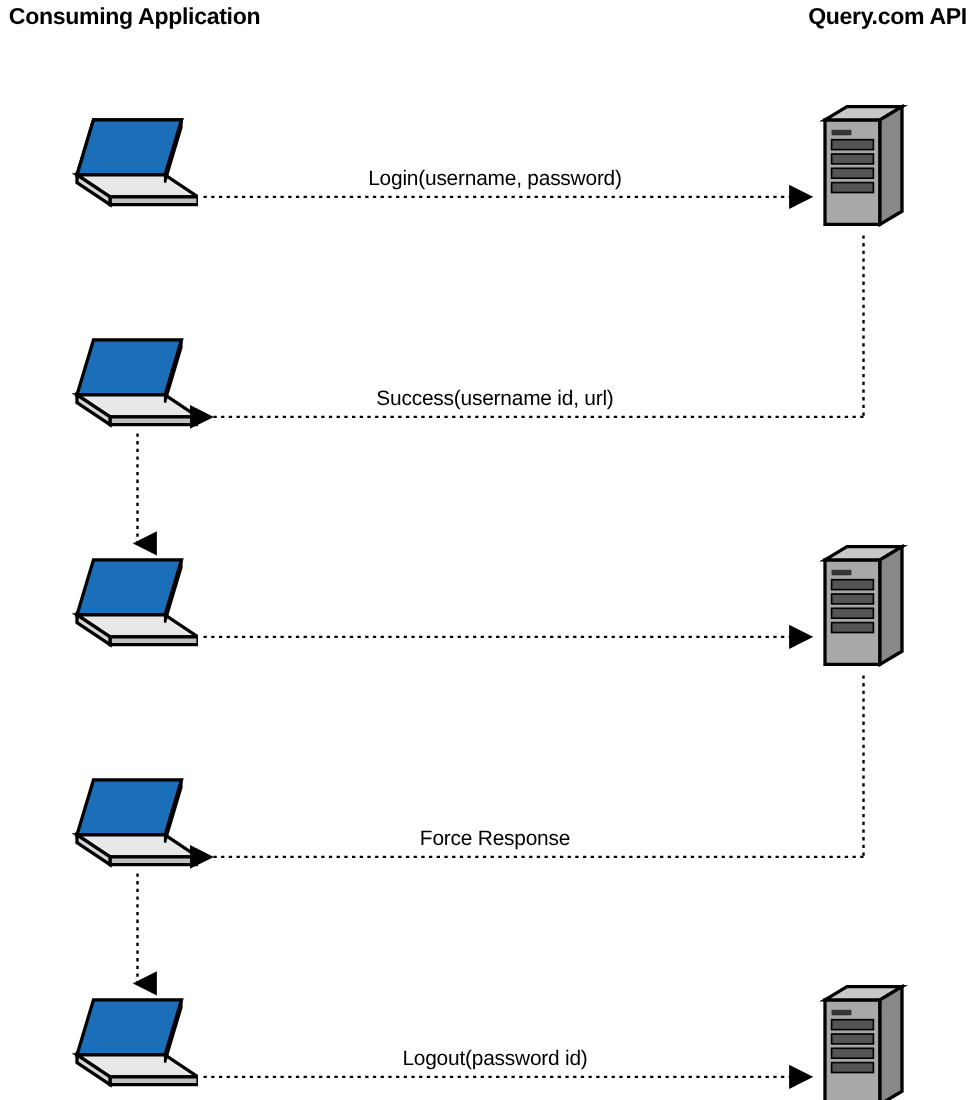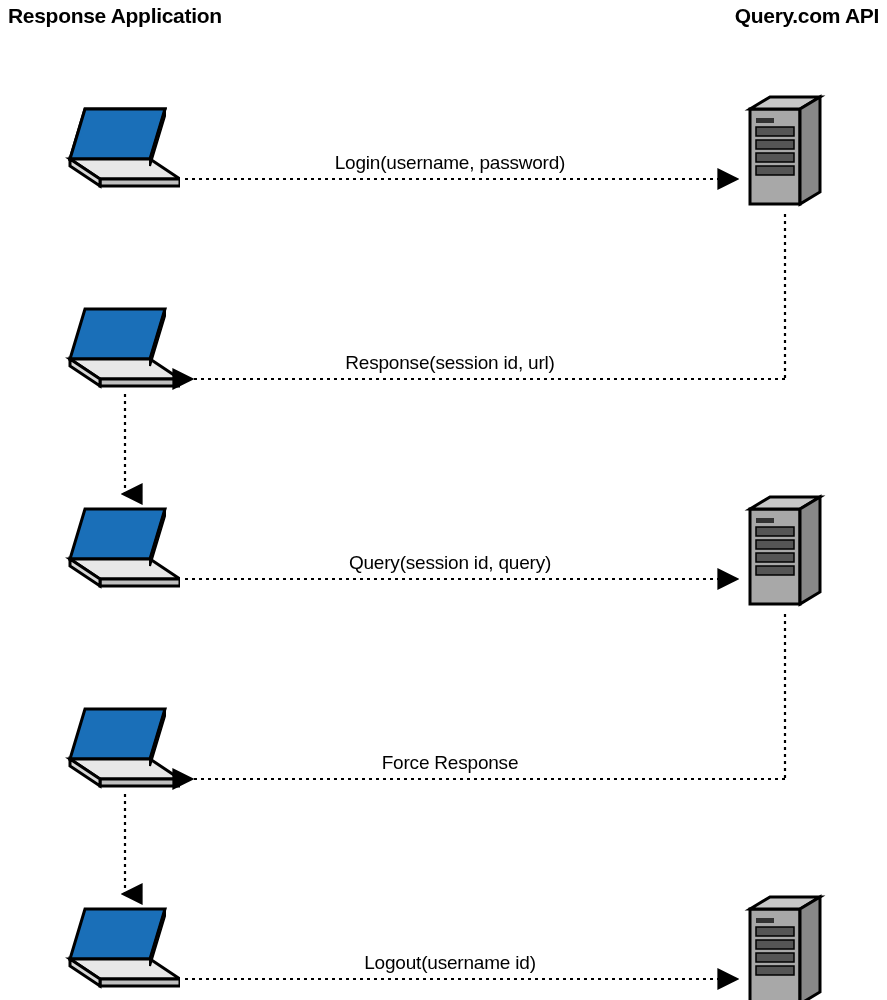--- a/index.html
+++ b/index.html
@@ -9,21 +9,21 @@
 .header-right { position: absolute; right: 8px; top: 4px; font-size: 21px; font-weight: 700; letter-spacing: -0.3px; }
 .diagram { position: absolute; top: 64px; left: 0; width: 887px; height: 950px; }
 .msg-label { position: absolute; font-size: 19px; letter-spacing: -0.2px; text-align: center; width: 400px; }
 svg.arrow { position: absolute; }
 .laptop, .server { position: absolute; }
 </style>
 </head>
 <body>
 
 <div class="header">
-  <div class="header-left">Response Application</div>
+  <div class="header-left">Consuming Application</div>
   <div class="header-right">Query.com API</div>
 </div>
 
 <div class="diagram">
 
   <div class="laptop" style="left:60px; top:40px;">
     <svg width="120" height="90" viewBox="0 0 120 90">
       <g transform="translate(10,0)">
         <polygon points="15,5 95,5 80,55 0,55" fill="#1a6fb8" stroke="#000" stroke-width="3"></polygon>
         <polygon points="15,5 95,5 95,12 80,62 0,62 0,55 80,55" fill="none"></polygon>
@@ -118,24 +118,23 @@
       <polygon points="60,15 80,3 80,98 60,110" fill="#888" stroke="#000" stroke-width="3"></polygon>
       <rect x="16" y="24" width="18" height="5" fill="#333"></rect>
       <rect x="16" y="33" width="38" height="9" fill="#555" stroke="#000" stroke-width="1.5"></rect>
       <rect x="16" y="46" width="38" height="9" fill="#555" stroke="#000" stroke-width="1.5"></rect>
       <rect x="16" y="59" width="38" height="9" fill="#555" stroke="#000" stroke-width="1.5"></rect>
       <rect x="16" y="72" width="38" height="9" fill="#555" stroke="#000" stroke-width="1.5"></rect>
     </svg>
   </div>
 
   <div class="msg-label" style="left:250px; top:88px;">Login(username, password)</div>
-  <div class="msg-label" style="left:250px; top:288px;">Response(session id, url)</div>
-  <div class="msg-label" style="left:250px; top:488px;">Query(session id, query)</div>
+  <div class="msg-label" style="left:250px; top:288px;">Success(username id, url)</div>
   <div class="msg-label" style="left:250px; top:688px;">Force Response</div>
-  <div class="msg-label" style="left:250px; top:888px;">Logout(username id)</div>
+  <div class="msg-label" style="left:250px; top:888px;">Logout(password id)</div>
 
   <svg class="arrow" width="887" height="950" style="left:0; top:0;">
     <defs>
       <marker id="arrowR" markerWidth="10" markerHeight="10" refX="8" refY="5" orient="auto">
         <path d="M0,0 L10,5 L0,10 z" fill="#000"></path>
       </marker>
       <marker id="arrowL" markerWidth="10" markerHeight="10" refX="2" refY="5" orient="auto">
         <path d="M10,0 L0,5 L10,10 z" fill="#000"></path>
       </marker>
       <marker id="arrowD" markerWidth="10" markerHeight="10" refX="5" refY="8" orient="auto">

